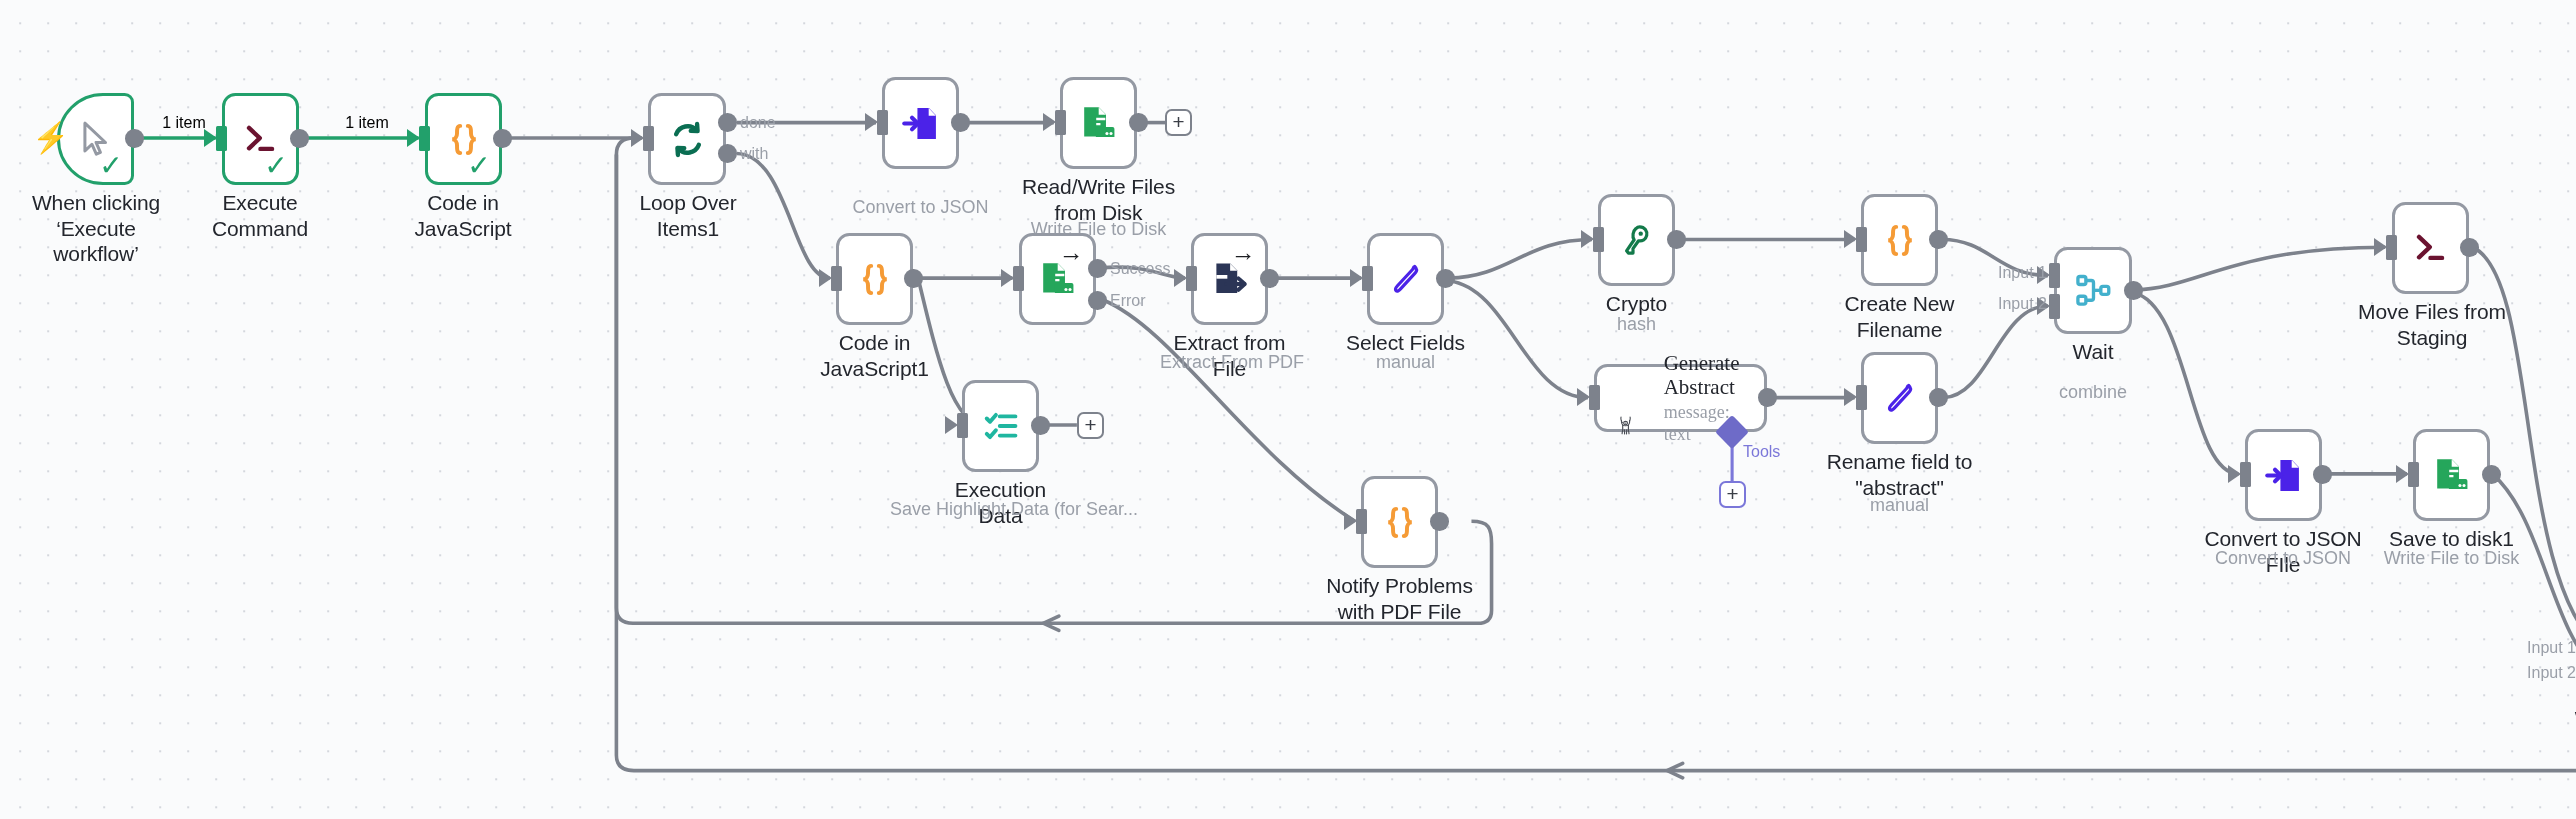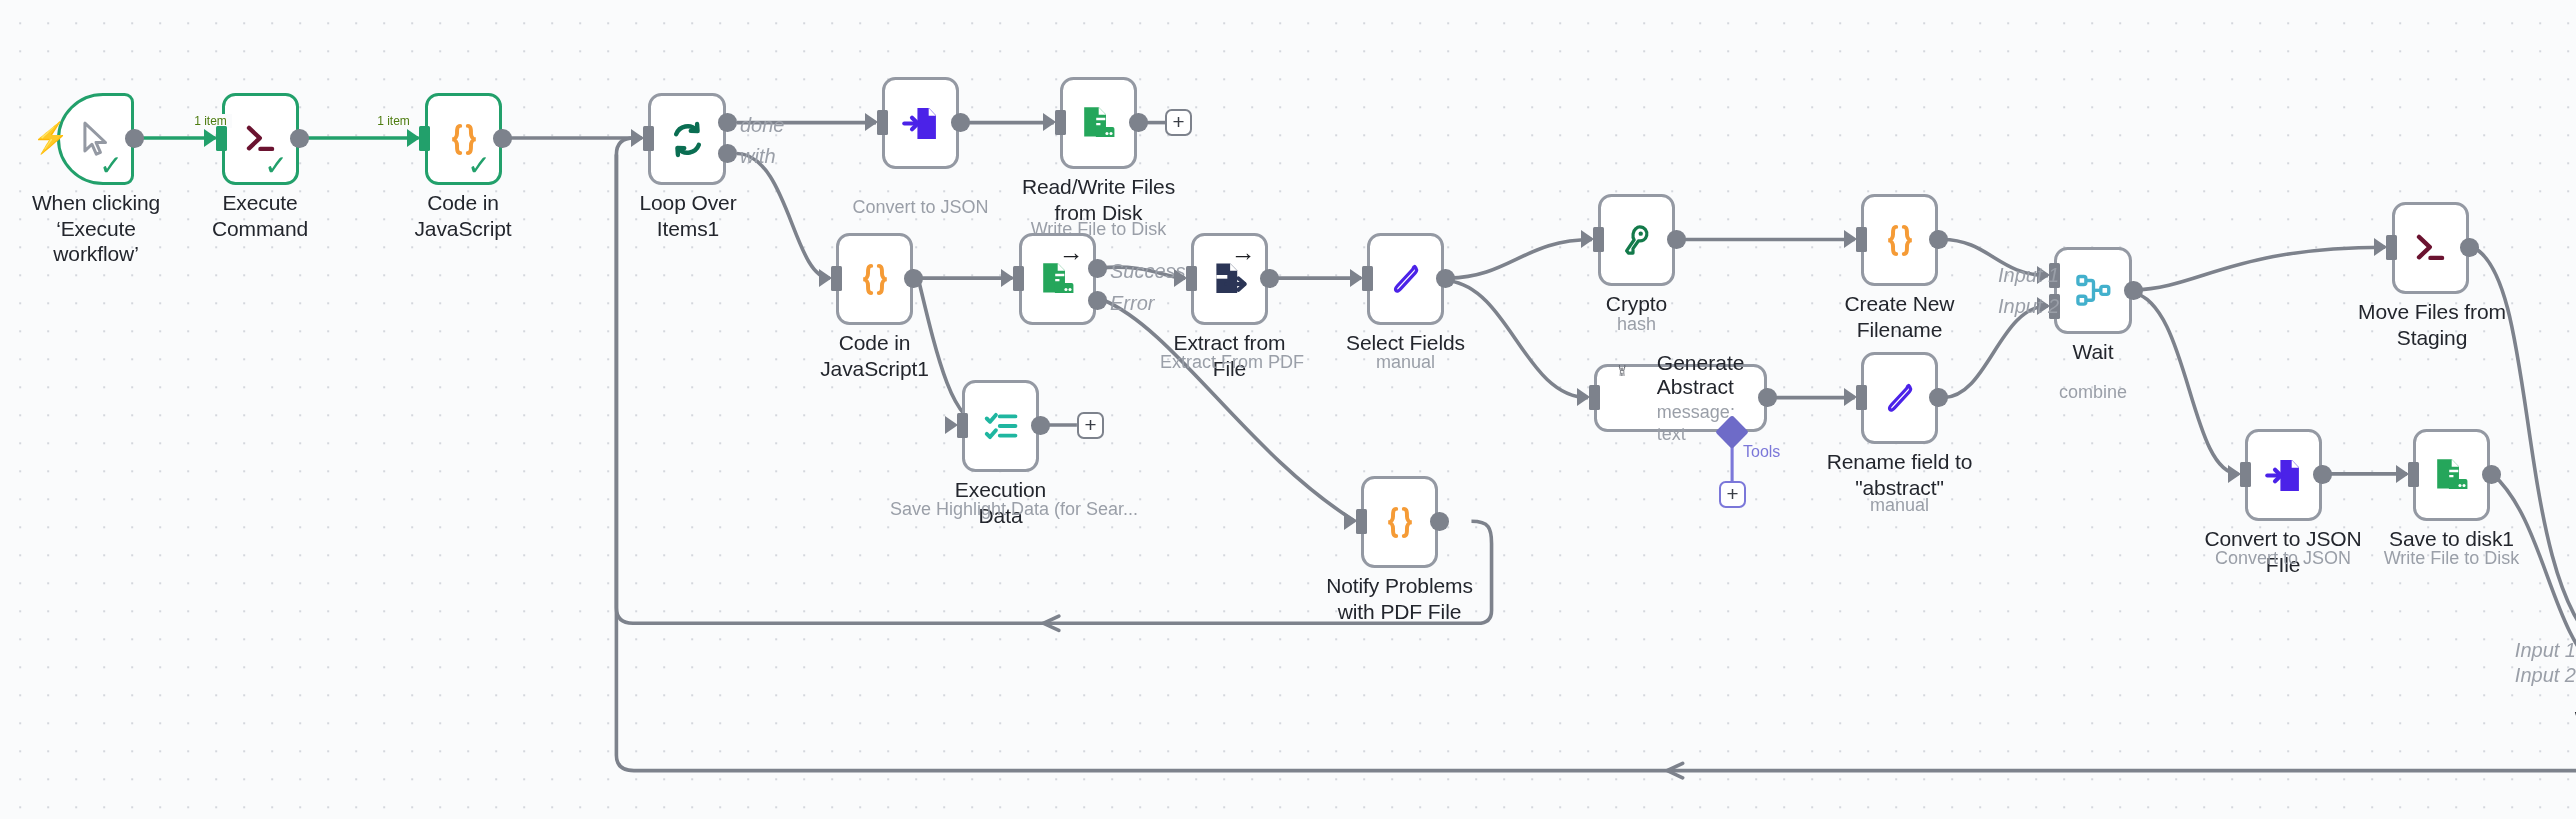--- a/index.html
+++ b/index.html
@@ -90,64 +90,64 @@
     content:""; position:absolute; left:-12.4px; top:3.1px;
     border-top:9.3px solid transparent;
     border-bottom:9.3px solid transparent;
     border-left:13.4px solid #7d828c;
   }
   .inport.green { background:#22a06b; }
   .inport.green::before { border-left-color:#22a06b; }
 
   .portlabel {
     position:absolute;
-    font-size:20px; color:#9a9fa8; z-index:7; white-space:nowrap;font-style:italic;
+    font-size:16px; color:#9a9fa8; z-index:7; white-space:nowrap;
   }
   .portlabel.in { color:#9a9fa8; }
 
   
   .plusbtn {
     position:absolute;
     width:27px; height:27px;
     border:2.6px solid #7d828c;
     border-radius:6.7px;
     background:#fff;
     display:flex; align-items:center; justify-content:center;
     font-size:20.6px; color:#3b3f47; line-height:1;
     z-index:7;
   }
   .plusbtn.ai { border-color:#7b77d9; }
 
   
   .chip {
     position:absolute;
-    font-size:12px; color:#4d7c0f;
+    font-size:16px; color:#000000;
     background:#fafbfc;
     padding:0 5.2px;
-    z-index:6; white-space:nowrap;margin-left:32px;
+    z-index:6; white-space:nowrap;
   }
 
   
   .diamond {
     position:absolute;
     width:24px; height:24px;
     background:#6e6bc8;
     transform:rotate(45deg);
     border-radius:2.6px;
     z-index:7;
   }
   .aitag {
     position:absolute;
     font-size:16px; color:#7b77d9; z-index:7; white-space:nowrap;
   }
 
   
   .ainode {
-    display:flex; align-items:flex-start; gap:30px;
-    padding:0 19.6px; width:100%;
+    display:flex; align-items:flex-end; gap:30px;
+    padding:0 19.6px; width:100%;font-family:Liberation Serif, serif;
   }
   .aitexts { display:flex; flex-direction:column; gap:2.1px; }
   .aititle { font-size:21px; color:#23262d; line-height:1.18; }
   .aisub { font-size:18px; color:#9a9fa8; line-height:1.2; }
 </style>
 </head>
 <body>
 
 <div id="canvas">
 

